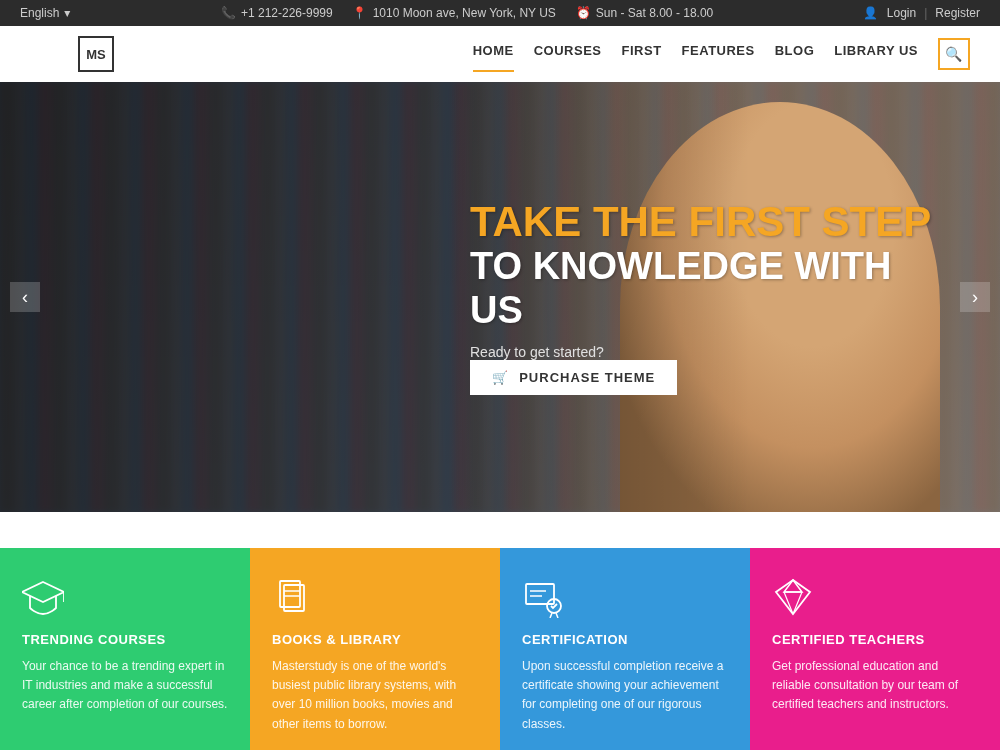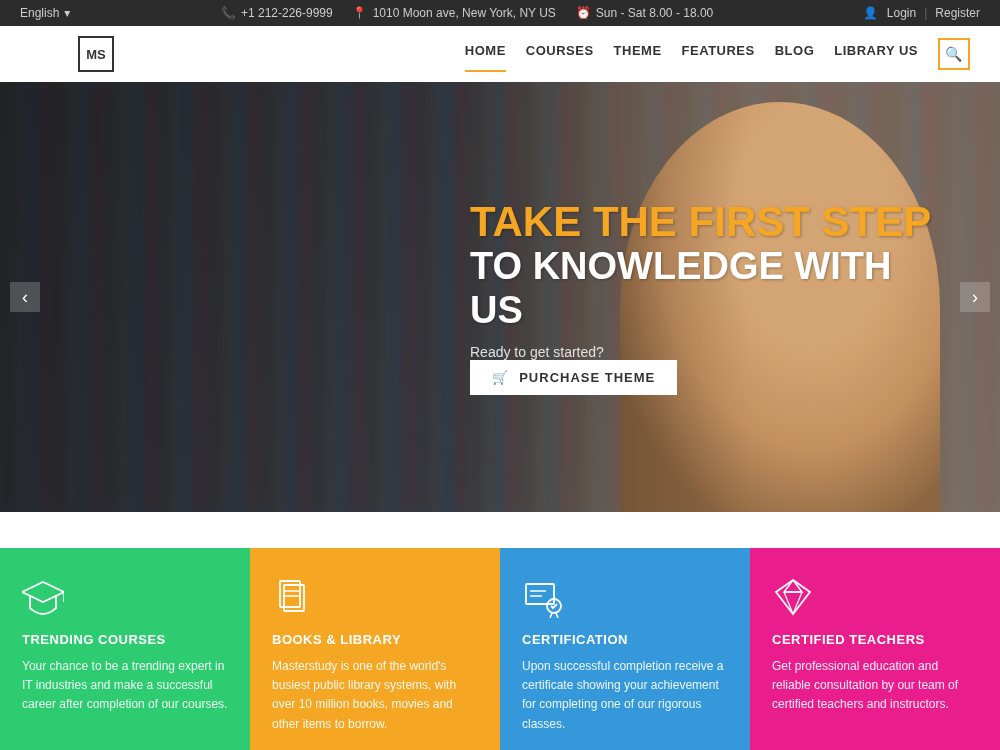--- a/index.html
+++ b/index.html
@@ -211,21 +211,21 @@
 <div class="header">
   <div class="logo">
     <div class="logo-box">
       <span>MS</span>
     </div>
   </div>
 
   <nav class="nav">
     <a class="nav-item active">HOME</a>
     <a class="nav-item">COURSES</a>
-    <a class="nav-item">THEME</a>
+    <a class="nav-item">FIRST</a>
     <a class="nav-item">FEATURES</a>
     <a class="nav-item">BLOG</a>
     <a class="nav-item highlight">LIBRARY US</a>
     <div class="search-btn">
       <span>🔍</span>
     </div>
   </nav>
 </div>
 
 <div class="hero">

